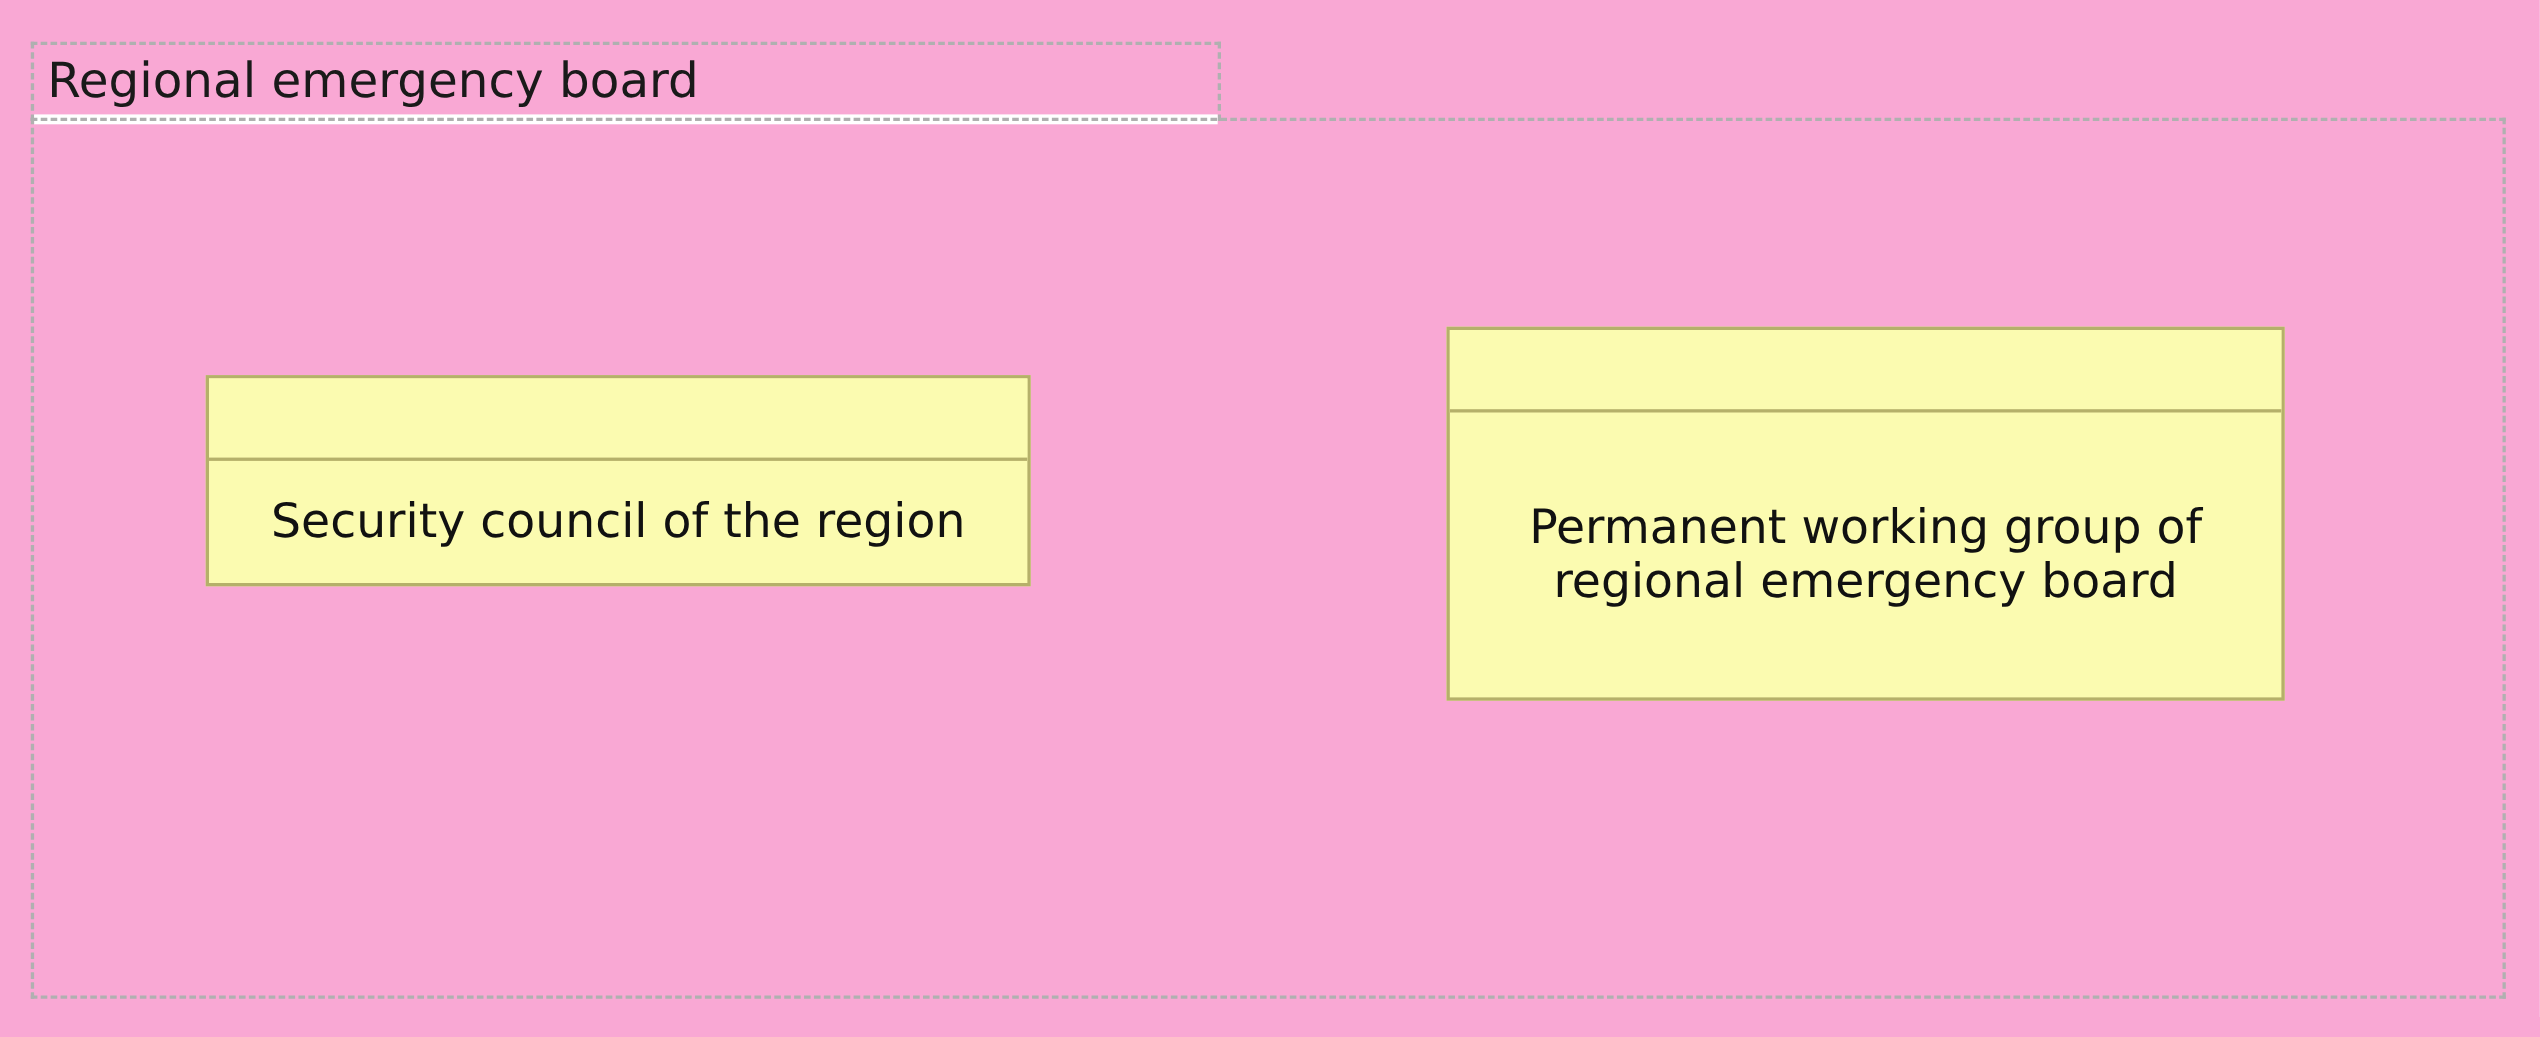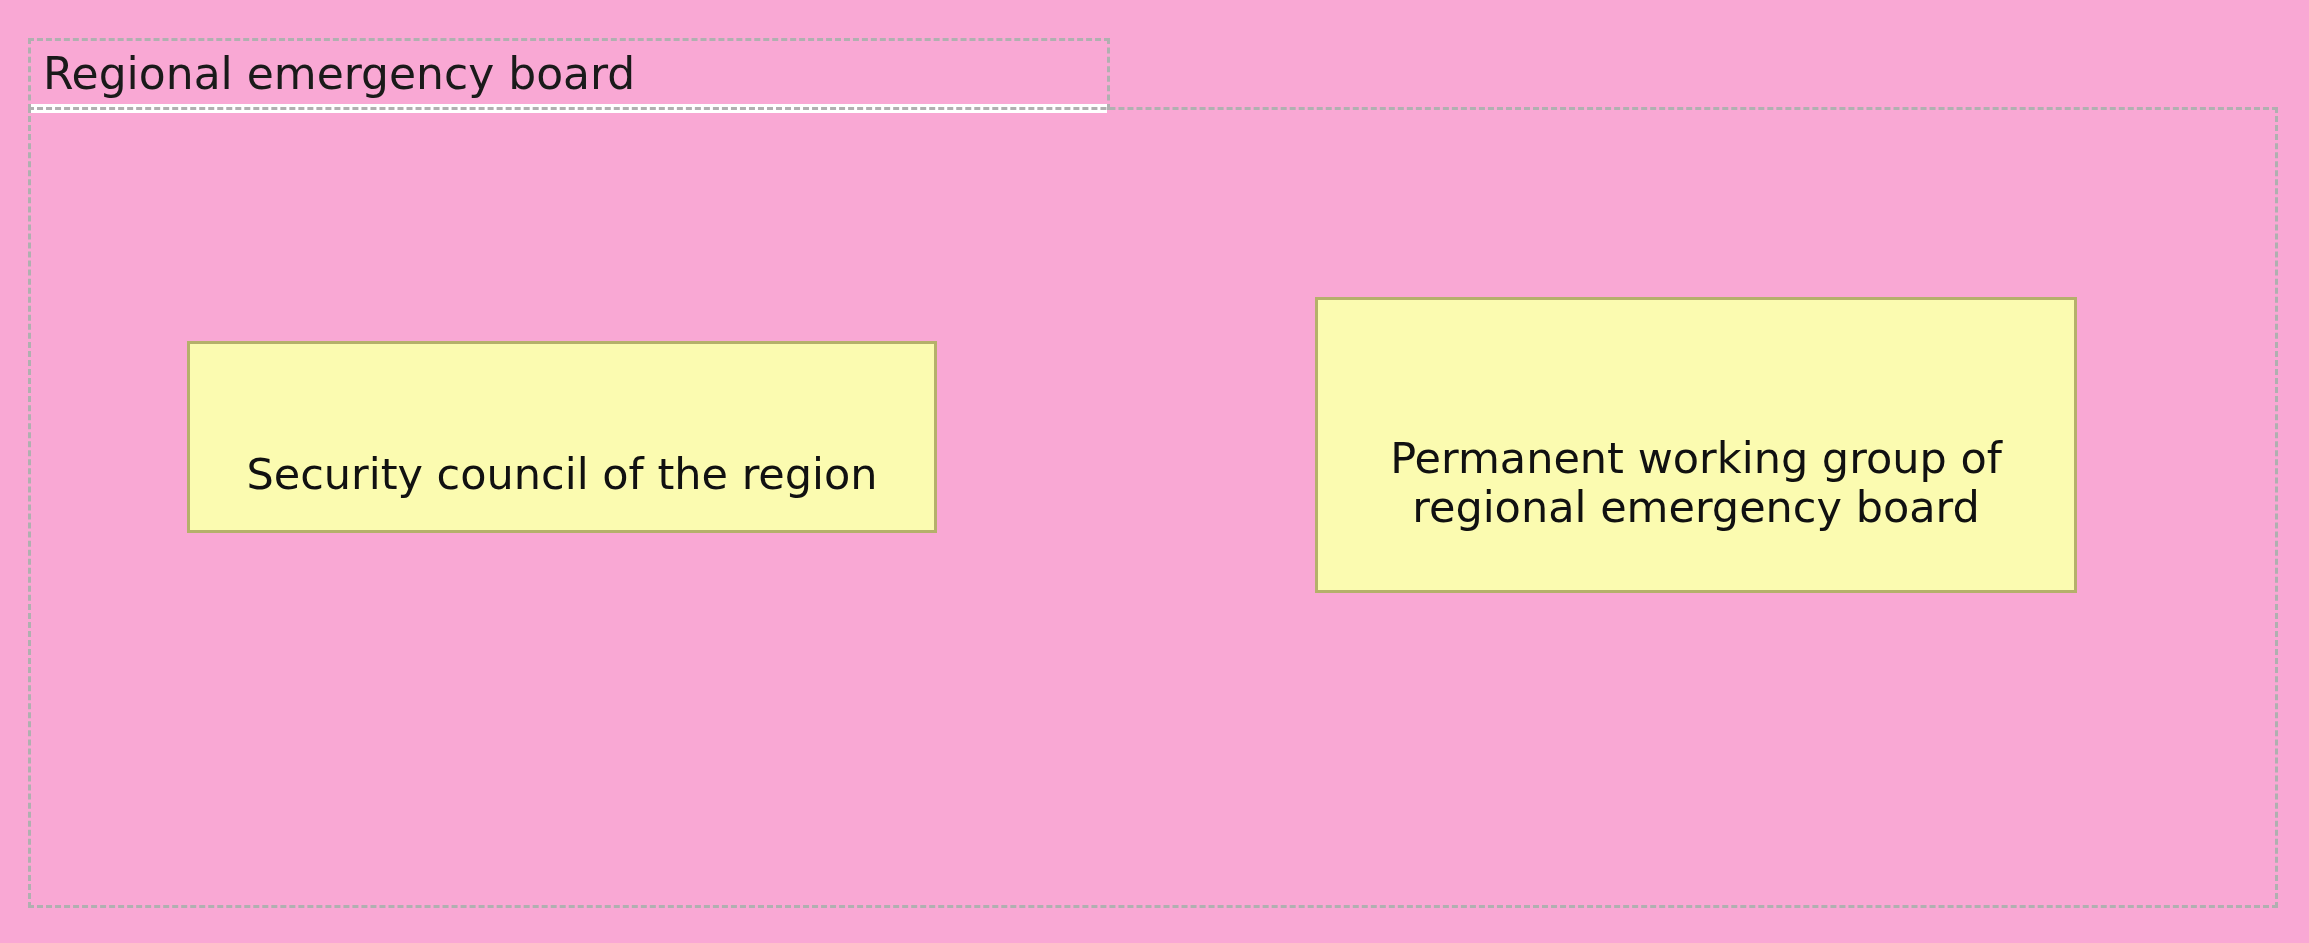--- a/index.html
+++ b/index.html
@@ -79,21 +79,20 @@
   }
 
   
   .uml-box {
     position: absolute;
     background: #fbfbb0;
     border: 3px solid #b5b06a;
     box-sizing: border-box;
     display: flex;
     flex-direction: column;
-    align-items: center;
   }
 
   .uml-box-header {
     flex: 0 0 auto;
     border-bottom: 3px solid #b5b06a;
     background: #fbfbb0;
   }
 
   .uml-box-name {
     flex: 1 1 auto;
@@ -115,21 +114,21 @@
     width: 750px;
     height: 192px;
   }
   #box-security-council .uml-box-header { height: 72px; }
 
   
   #box-working-group {
     left: 1287px;
     top: 259px;
     width: 762px;
-    height: 296px;
+    height: 340px;
   }
   #box-working-group .uml-box-header { height: 72px; }
 </style>
 </head>
 <body>
 
 <div id="canvas">
 
   <div class="package">
 

